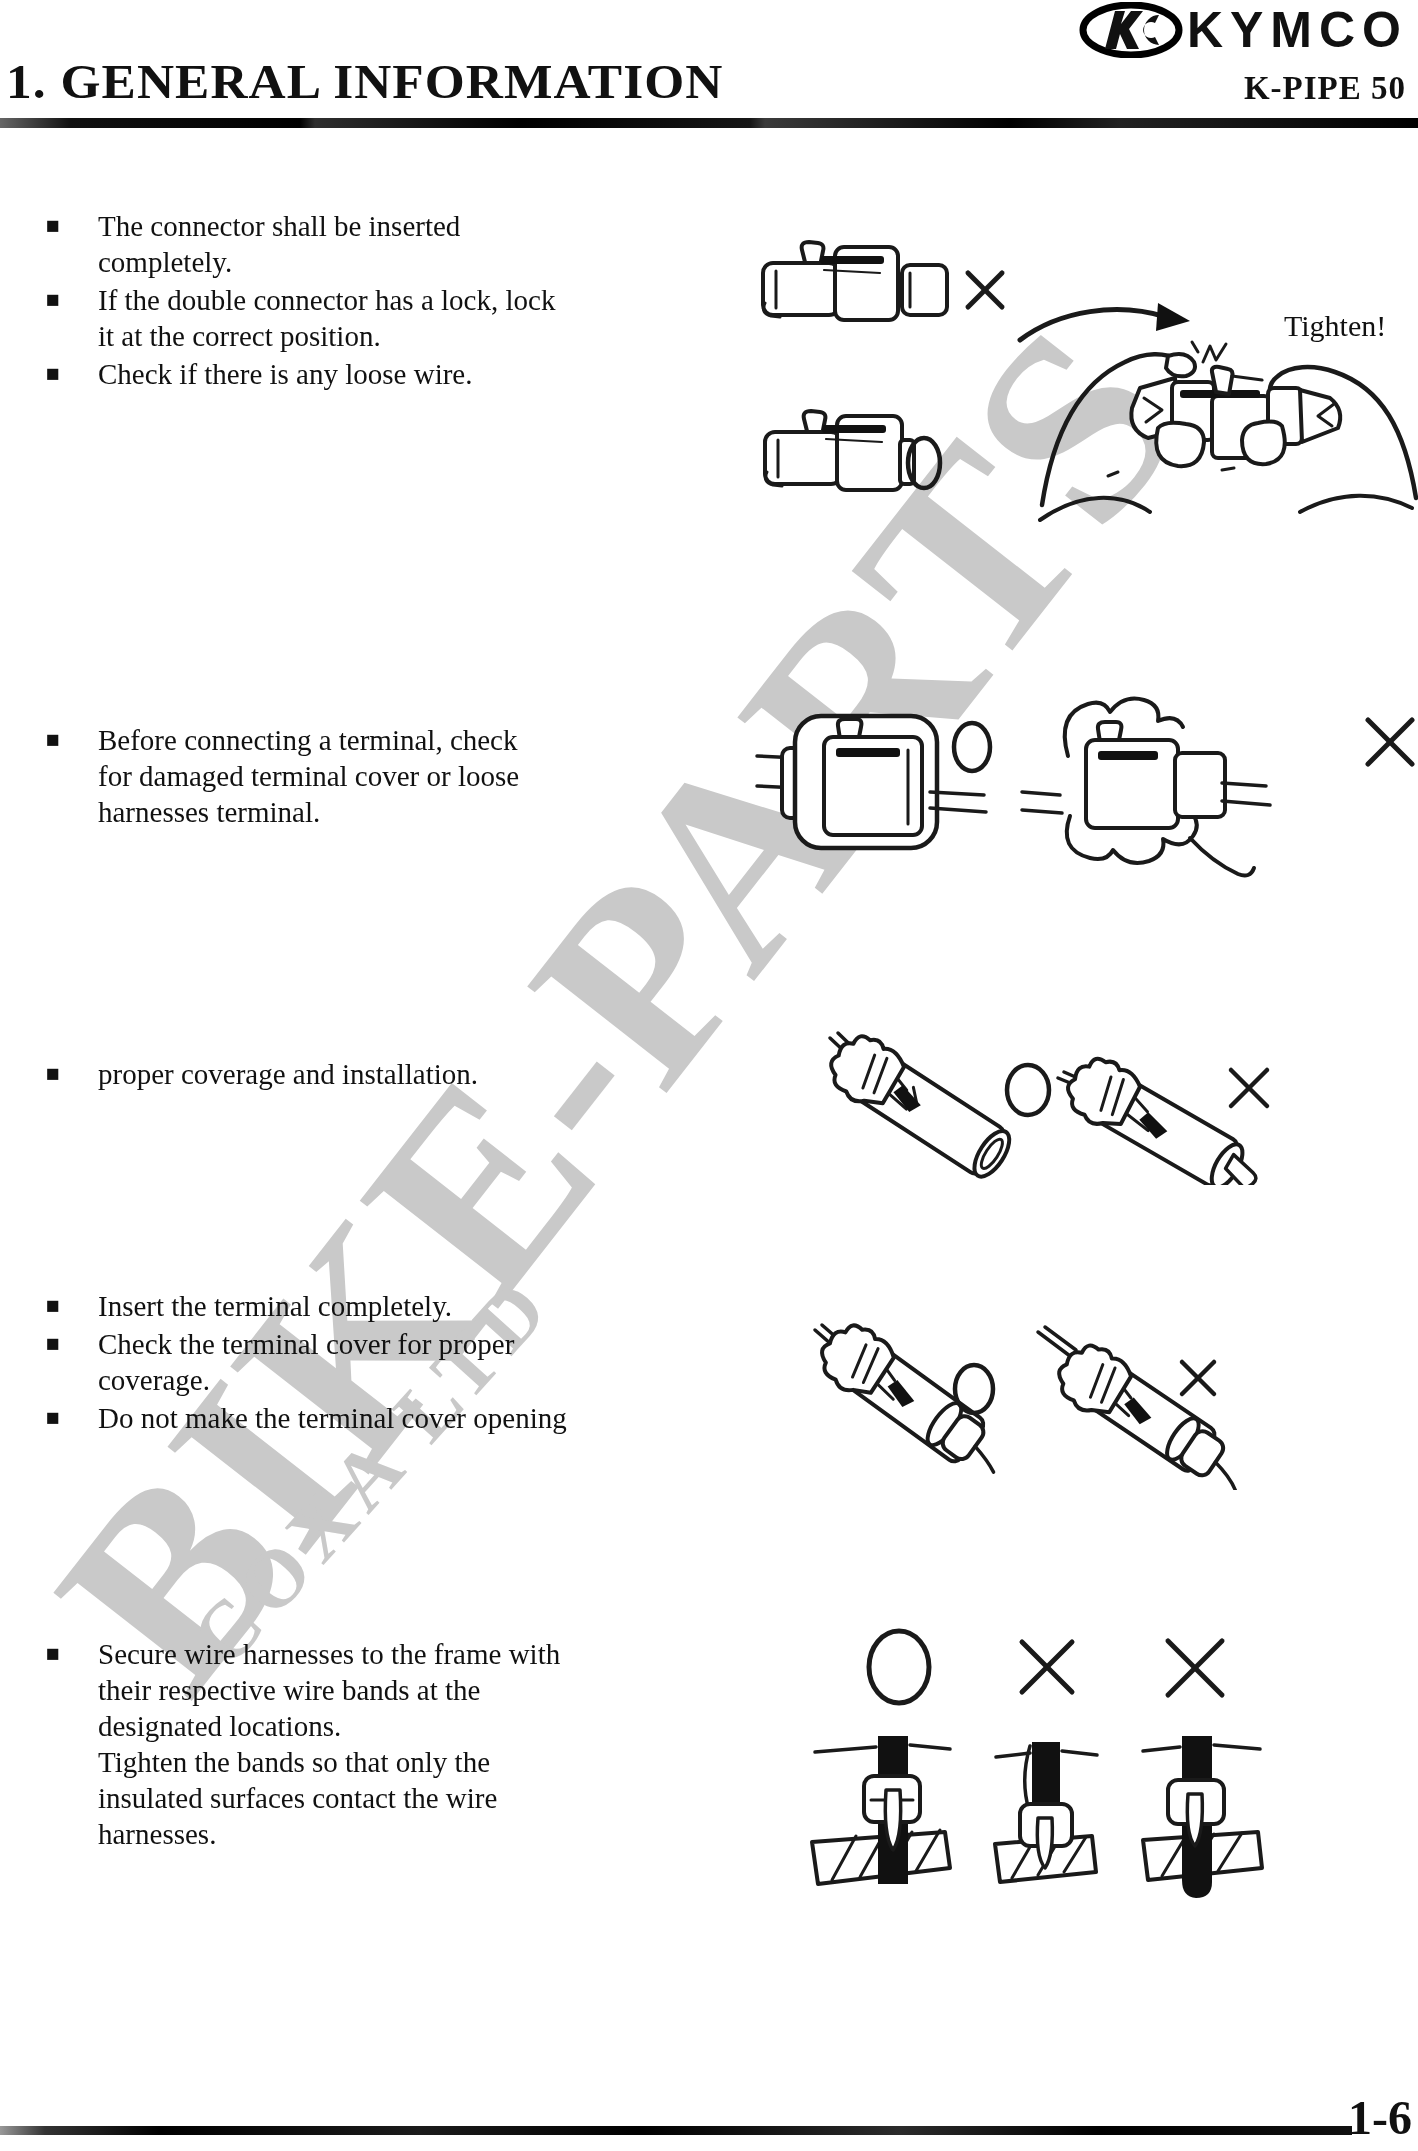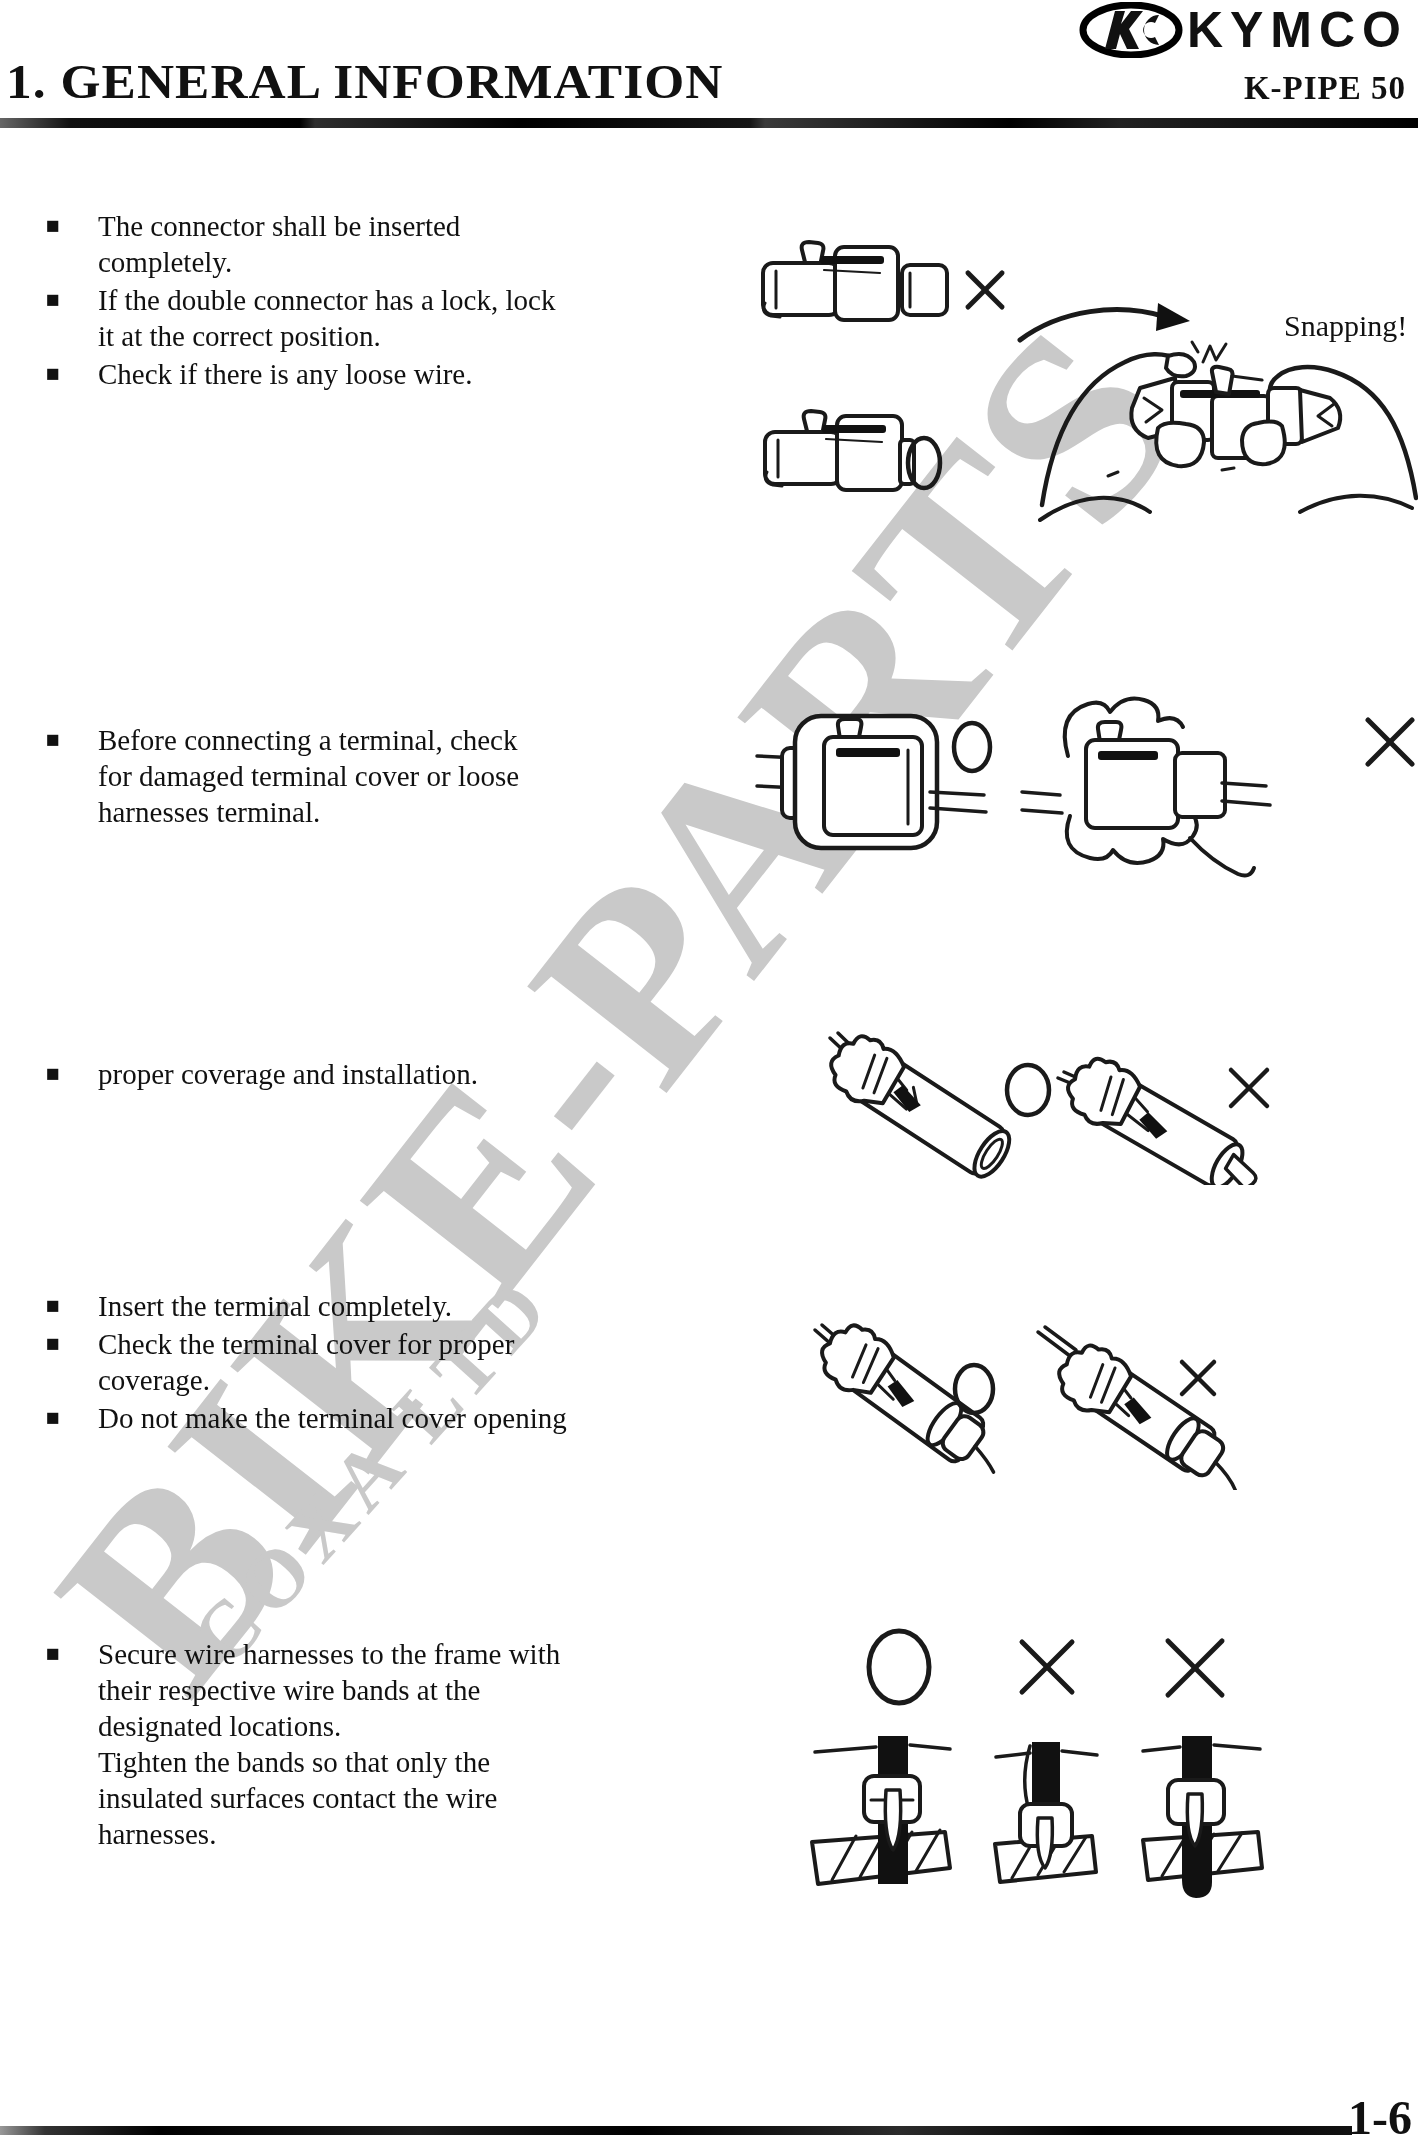--- a/index.html
+++ b/index.html
@@ -111,21 +111,21 @@
       <span class="mk">■</span>
       <span class="ln">Secure wire harnesses to the frame with</span>
       <span class="ln">their respective wire bands at the</span>
       <span class="ln">designated locations.</span>
       <span class="ln">Tighten the bands so that only the</span>
       <span class="ln">insulated surfaces contact the wire</span>
       <span class="ln">harnesses.</span>
     </div>
   </div>
 
-  <div class="snap-label">Snapping!</div>
+  <div class="snap-label">Tighten!</div>
 
   <svg class="illus" style="left:745px;top:215px" width="673" height="310" viewBox="745 215 673 310">
     <g>
       <path class="w" d="M806,266 L802,250 Q800,242 809,242 L818,243 Q825,244 823,251 L820,266 Z"></path>
       <rect class="w" x="763" y="263" width="76" height="52" rx="10"></rect>
       <path class="s t3" d="M765,303 q-5,10 6,13 l9,1"></path>
       <line class="s t3" x1="776" y1="271" x2="776" y2="308"></line>
       <rect class="w" x="835" y="247" width="63" height="73" rx="9"></rect>
       <rect class="k" x="820" y="256" width="64" height="8" rx="3"></rect>
       <line class="s t2" x1="824" y1="270" x2="880" y2="273"></line>

